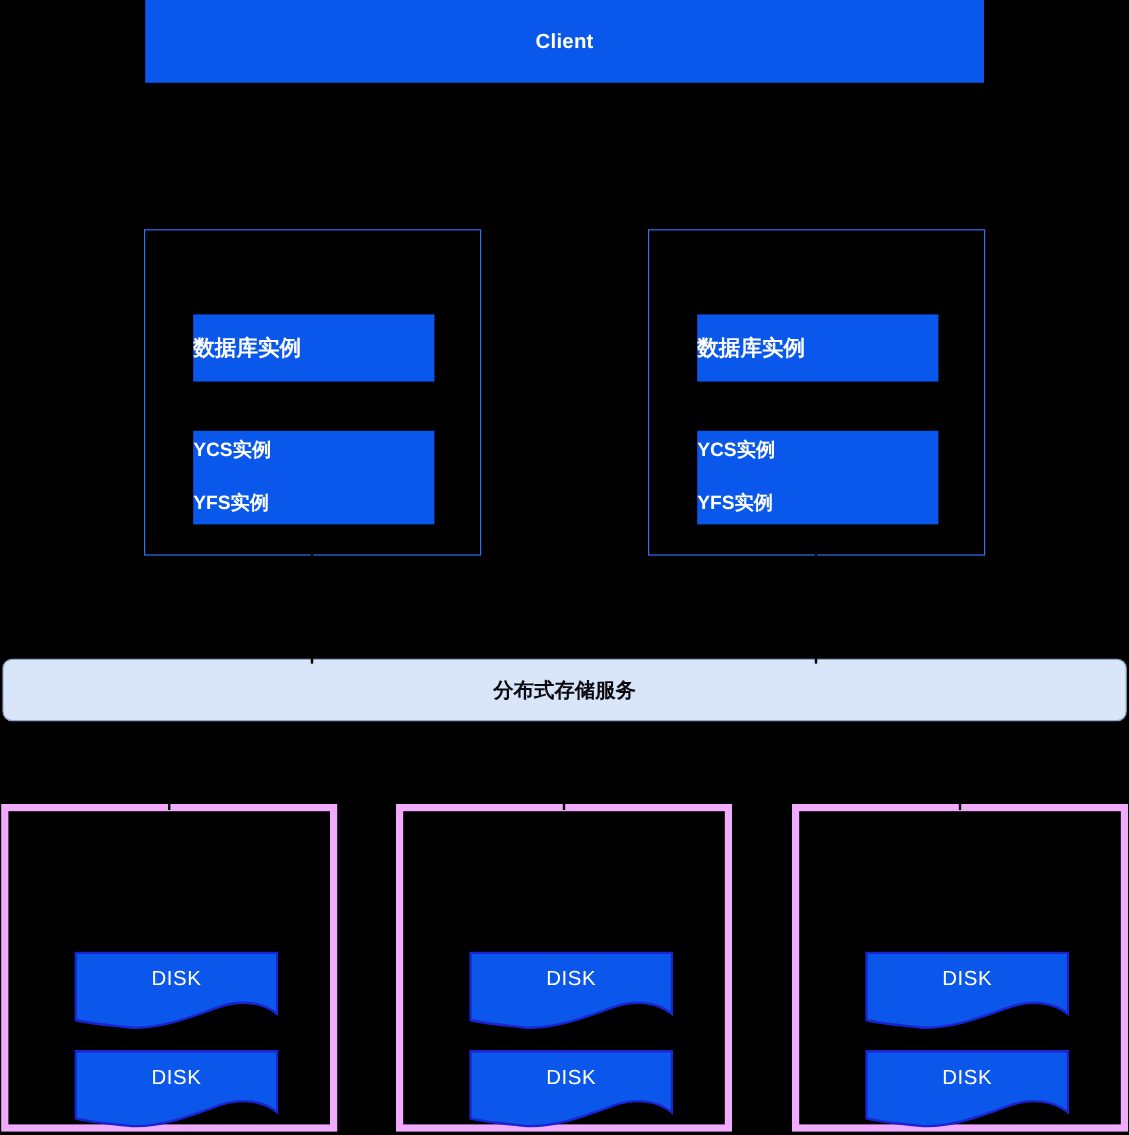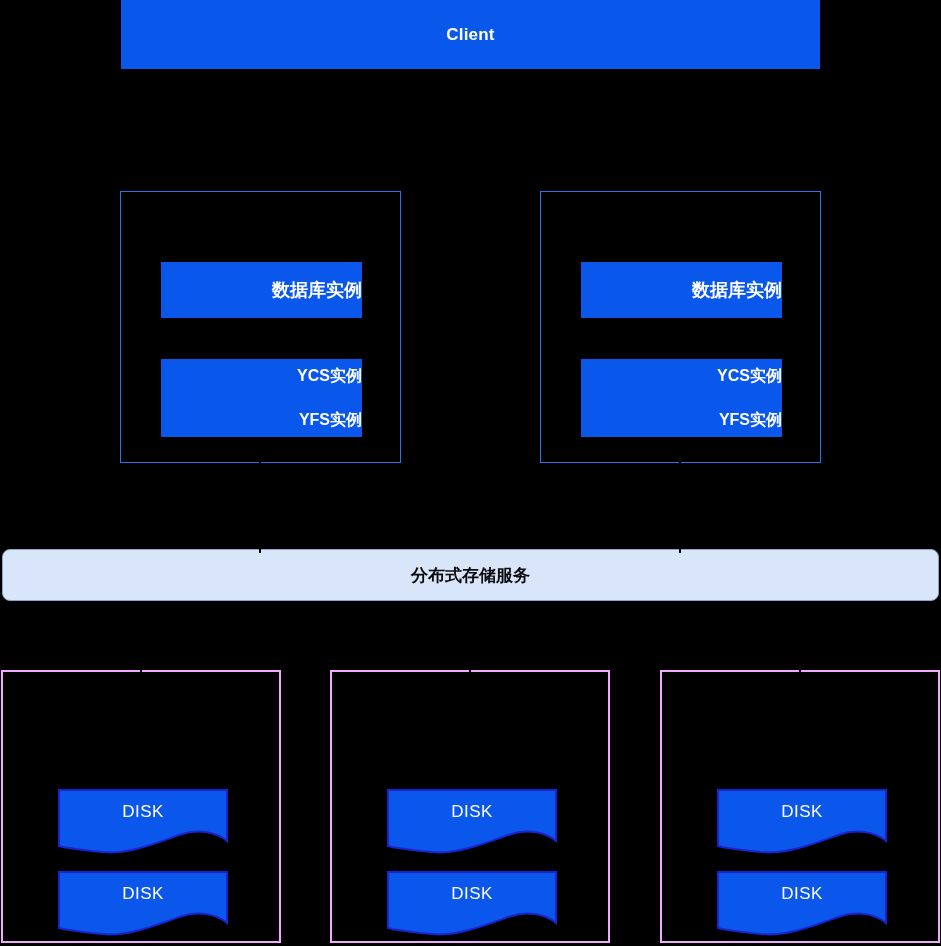--- a/index.html
+++ b/index.html
@@ -17,42 +17,42 @@
   .client-bar .lbl{color:#fff;font-size:17px;font-weight:600;letter-spacing:.2px;}
 
   
   .node-box{
     top:191px;width:281px;height:272px;border:1px solid #2B72F0;background:#000;z-index:1;
   }
   .node-box.left{left:120px;}
   .node-box.right{left:540px;}
   .inner-rect{
     position:absolute;left:40px;width:201px;background:#0957EB;color:#fff;
-    display:flex;flex-direction:column;align-items:flex-end;justify-content:center;
+    display:flex;flex-direction:column;align-items:flex-start;justify-content:center;
     text-align:center;box-sizing:border-box;
   }
   .db-rect{top:70px;height:56px;font-size:18px;font-weight:700;}
   .ycs-rect{top:167px;height:78px;font-size:16px;font-weight:700;gap:24px;line-height:1.25;}
 
   
   .storage-bar{
     left:2px;top:549px;width:937px;height:52px;background:#D9E5F8;
     border:1px solid #8CA5CB;border-radius:8px;
     display:flex;align-items:center;justify-content:center;z-index:2;
   }
   .storage-bar .lbl{color:#0B0B0F;font-size:17px;font-weight:700;}
 
   
   .connector{width:2px;background:#000000;z-index:3;}
   .conn-top{top:458px;height:95px;}
   .conn-bot{top:602px;height:73px;}
 
   
   .disk-box{
-    top:670px;width:280px;height:273px;border:2px solid #f0abfc;background:#000;z-index:1;
+    top:670px;width:280px;height:273px;border:6px solid #f0abfc;background:#000;z-index:1;
   }
   .disk-box.g0{left:1px;}
   .disk-box.g1{left:330px;}
   .disk-box.g2{left:660px;}
 
   .disk{position:absolute;left:55px;width:170px;height:66px;}
   .disk.d0{top:117px;}
   .disk.d1{top:199px;}
   .disk svg{display:block;width:170px;height:66px;}
   .disk .disk-label{

